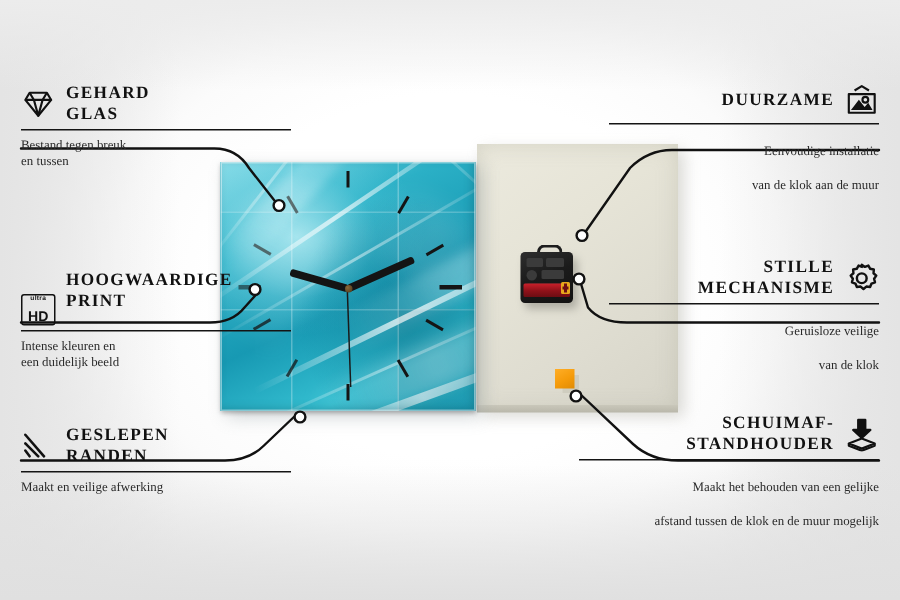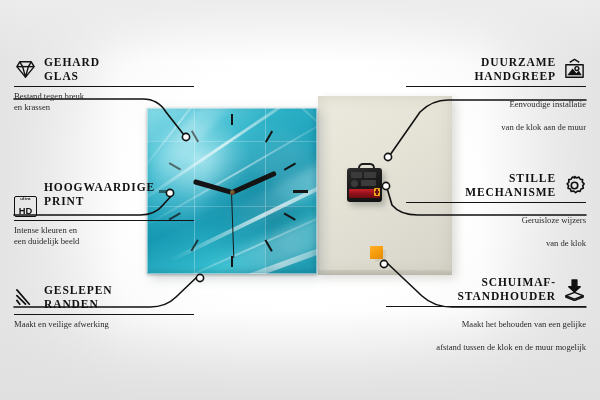--- a/index.html
+++ b/index.html
@@ -218,21 +218,21 @@
             <path d="M6 4 L9 9 L12 20 L15 9 L18 4"></path>
         </g>
       </svg>
       <div>
         <div class="ttl">GEHARD</div>
         <div class="ttl">GLAS</div>
       </div>
     </div>
     <div class="rule"></div>
     <div class="desc">Bestand tegen breuk</div>
-    <div class="desc">en krassen</div>
+    <div class="desc">en tussen</div>
   </div>
 
   <div class="feat left" style="left:14px;top:172px;">
     <div class="head">
       <div class="hdbox">
         <span class="hd-ultra">ultra</span>
         <span class="hd-hd">HD</span>
       </div>
       <div>
         <div class="ttl">HOOGWAARDIGE</div>
@@ -259,21 +259,20 @@
       </div>
     </div>
     <div class="rule"></div>
     <div class="desc">Maakt en veilige afwerking</div>
   </div>
 
   <div class="feat right" style="left:406px;top:56px;">
     <div class="head">
       <div>
         <div class="ttl">DUURZAME</div>
-        <div class="ttl">HANDGREEP</div>
       </div>
       <svg class="ic" viewBox="0 0 24 24">
         <g fill="none" stroke="#111" stroke-width="1.5" stroke-linejoin="round">
           <rect x="3" y="7" width="18" height="13"></rect>
           <path d="M7 4.5 L12 1.5 L17 4.5"></path>
           <path d="M4.5 18 L10 11 L14 16 L16.5 13 L19.5 18 Z" fill="#111" stroke="none"></path>
           <circle cx="14.5" cy="11" r="2"></circle>
         </g>
       </svg>
     </div>
@@ -289,21 +288,21 @@
         <div class="ttl">MECHANISME</div>
       </div>
       <svg class="ic" viewBox="0 0 24 24">
         <g fill="none" stroke="#111" stroke-width="1.7" stroke-linejoin="round">
           <path d="M12 2.6 l2.2 1.5 2.4 -0.9 1.3 2.2 2.5 0.5 -0.2 2.6 1.9 1.7 -1.5 2.1 0.6 2.5 -2.4 0.9 -1 2.4 -2.6 -0.3 -2 1.7 -2 -1.7 -2.6 0.3 -1 -2.4 -2.4 -0.9 0.6 -2.5 -1.5 -2.1 1.9 -1.7 -0.2 -2.6 2.5 -0.5 1.3 -2.2 2.4 0.9 Z"></path>
           <circle cx="12" cy="12" r="3.4"></circle>
         </g>
       </svg>
     </div>
     <div class="rule"></div>
-    <div class="desc">Geruisloze wijzers</div>
+    <div class="desc">Geruisloze veilige</div>
     <div class="desc">van de klok</div>
   </div>
 
   <div class="feat right" style="left:386px;top:276px;width:200px;">
     <div class="head">
       <div>
         <div class="ttl">SCHUIMAF-</div>
         <div class="ttl">STANDHOUDER</div>
       </div>
       <svg class="ic" viewBox="0 0 24 24">

